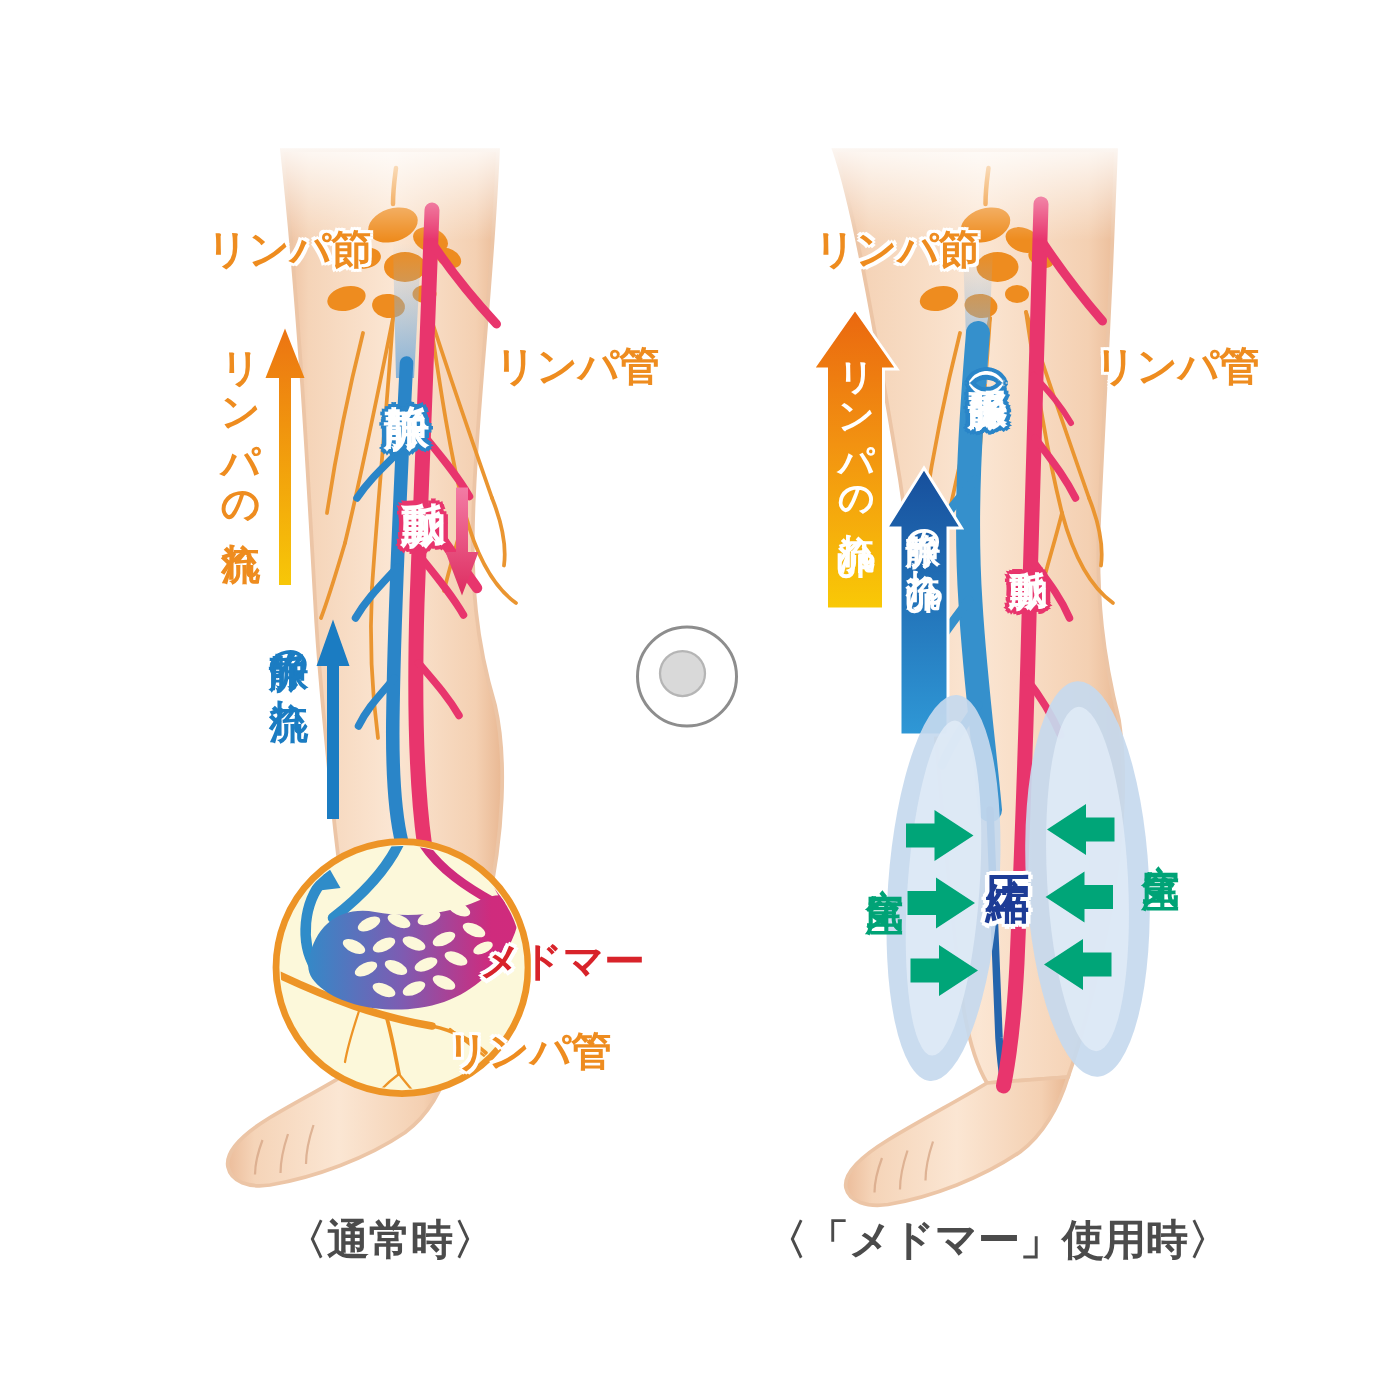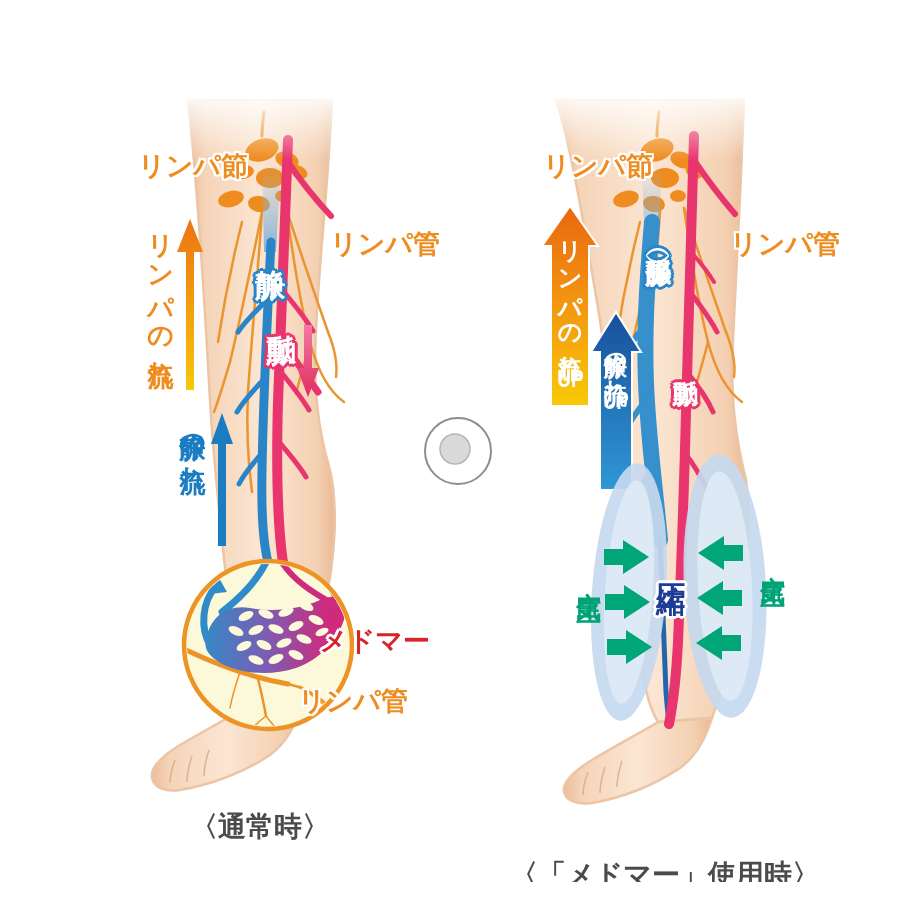--- a/index.html
+++ b/index.html
@@ -240,15 +240,15 @@
 
 <div class="lab orange hw" style="left:543px;top:152px;font-size:27px;">リンパ節</div>
 <div class="lab orange hw" style="left:730px;top:230px;font-size:27px;">リンパ管</div>
 <div class="lab v white" style="left:557px;top:224px;font-size:24px;letter-spacing:1px;"><span>リンパの流れ</span><span class="tcy">UP</span></div>
 <div class="lab v white" style="left:603px;top:337px;font-size:23px;"><span>静脈の流れ</span><span class="tcy">UP</span></div>
 <div class="lab v white hb" style="left:645px;top:240px;font-size:26px;">静脈（膨張）</div>
 <div class="lab v white hp" style="left:672px;top:360px;font-size:26px;">動脈</div>
 <div class="lab v navy hw3" style="left:656px;top:561px;font-size:29px;letter-spacing:2px;">圧縮</div>
 <div class="lab v green" style="left:576px;top:572px;font-size:25px;letter-spacing:5px;">空気圧</div>
 <div class="lab v green" style="left:760px;top:556px;font-size:25px;letter-spacing:5px;">空気圧</div>
-<div class="lab cap gray" style="left:510px;top:860px;width:310px;">〈「メドマー」使用時〉</div>
+<div class="lab cap gray" style="left:510px;top:812px;width:310px;">〈「メドマー」使用時〉</div>
 
 </div>
 
 </body></html>

